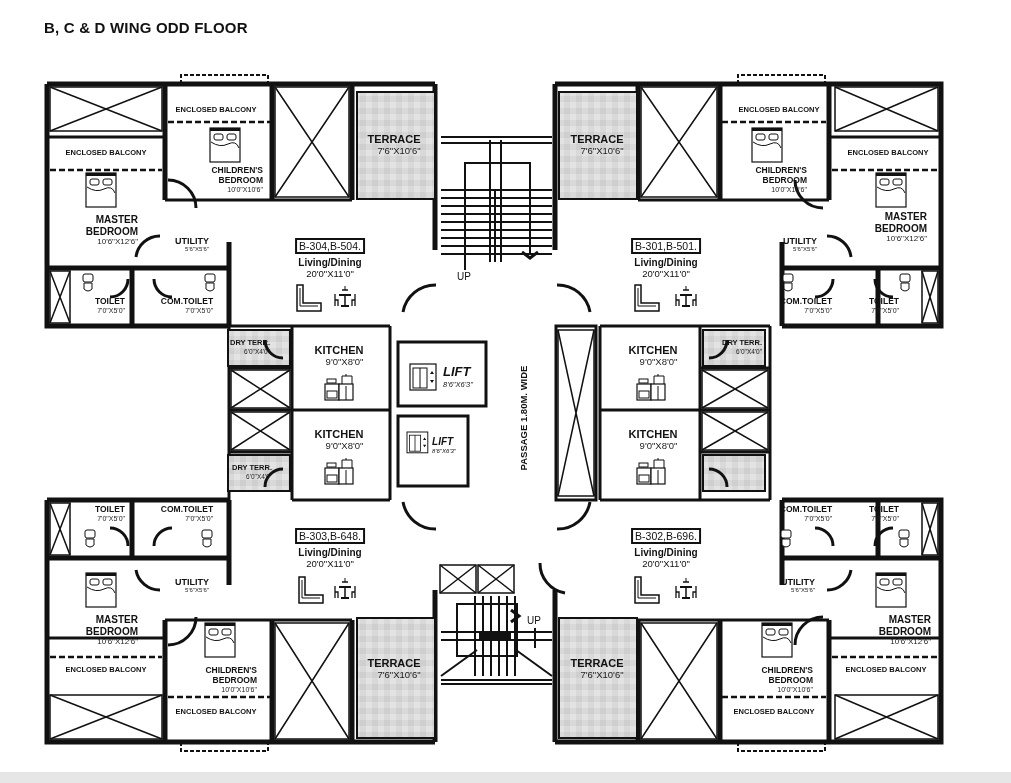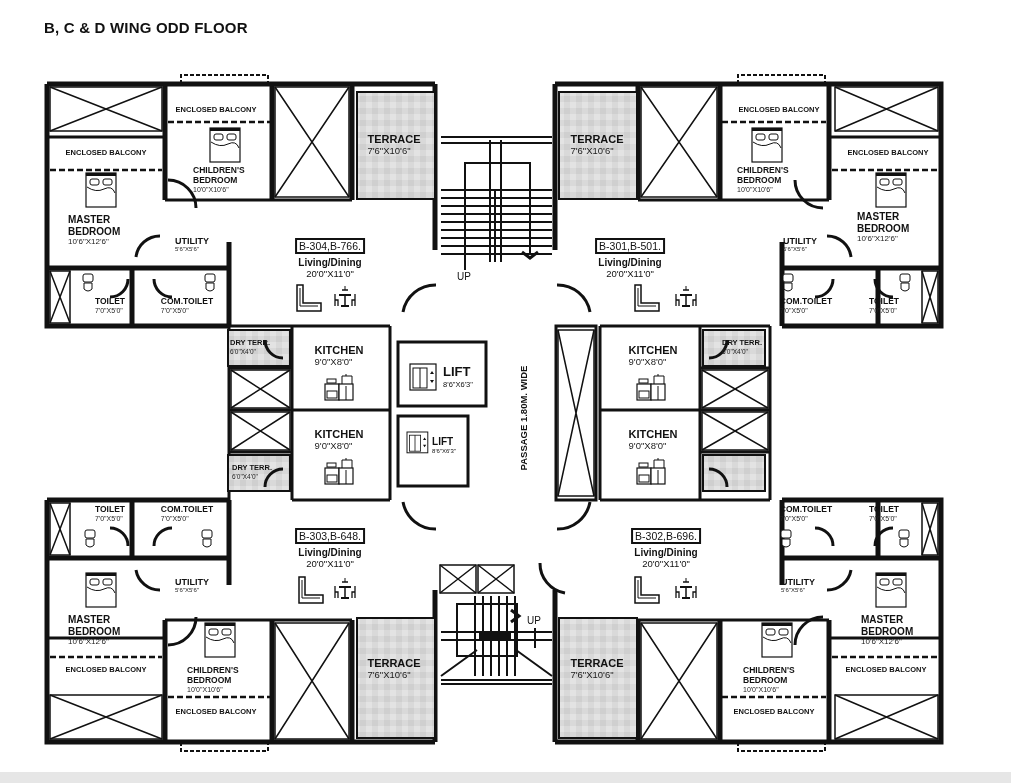--- a/index.html
+++ b/index.html
@@ -1,30 +1,30 @@
 <!DOCTYPE html>
 <html><head>
 <meta charset="utf-8">
 <style>
   html,body{margin:0;padding:0;background:#fff;}
   body{width:1011px;height:783px;position:relative;overflow:hidden;font-family:"Liberation Sans",sans-serif;color:#111;}
   .title{position:absolute;left:44px;top:19px;font-weight:bold;font-size:15px;letter-spacing:0.2px;}
   svg.plan{position:absolute;left:0;top:0;}
-  .lbl{position:absolute;text-align:left;line-height:1.15;transform:translate(-50%,0);white-space:nowrap;}
+  .lbl{position:absolute;text-align:right;line-height:1.15;transform:translate(-50%,0);white-space:nowrap;}
   .lbl .n{font-weight:bold;font-size:10px;display:block;}
   .lbl .d{font-size:8px;display:block;color:#222;}
   .lbl.big .n{font-size:11px;}
   .lbl.big .d{font-size:9.5px;}
   .lbl.small .n{font-size:7.5px;}
   .lbl.small .d{font-size:6.5px;}
   .unit{position:absolute;transform:translate(-50%,0);text-align:center;white-space:nowrap;}
   .unit .tag{display:inline-block;border:2px solid #111;padding:0 2px;font-size:10.5px;line-height:12px;}
   .unit .n{display:block;font-weight:bold;font-size:10px;margin-top:3px;}
   .unit .d{display:block;font-size:9.5px;}
-  .lift{position:absolute;transform:translate(-50%,0);white-space:nowrap;}
+  .lift{position:absolute;transform:translate(-50%,0);white-space:nowrap;font-style:italic;}
   .lift .n{font-weight:bold;font-size:13px;}
   .lift .d{font-size:7.5px;display:block;}
   .passage{position:absolute;left:523px;top:418px;transform:translate(-50%,-50%) rotate(-90deg);font-weight:bold;font-size:9.5px;white-space:nowrap;}
   .up{position:absolute;font-size:10px;}
   .bottom-band{position:absolute;left:0;top:772px;width:1011px;height:11px;background:#e6e6e6;}
 </style>
 </head>
 <body>
 
 <div class="title">B, C &amp; D WING ODD FLOOR</div>
@@ -285,21 +285,21 @@
     <span class="d" style="font-size:7px">7'0"X5'0"</span>
   </div>
 <div class="lbl" style="left:187px;top:297px">
     <span class="n" style="font-size:8.5px">COM.TOILET</span>
     <span class="d" style="font-size:7px">7'0"X5'0"</span>
   </div>
 <div class="lbl big" style="left:394px;top:133px">
     <span class="n">TERRACE</span>
     <span class="d">7'6"X10'6"</span>
   </div>
-<div class="unit" style="left:330px;top:236px"><span class="tag">B-304,B-766.</span><span class="n">Living/Dining</span><span class="d">20'0"X11'0"</span></div>
+<div class="unit" style="left:330px;top:236px"><span class="tag">B-304,B-504.</span><span class="n">Living/Dining</span><span class="d">20'0"X11'0"</span></div>
 <div class="lbl big" style="left:339px;top:344px">
     <span class="n">KITCHEN</span>
     <span class="d">9'0"X8'0"</span>
   </div>
 <div class="lbl small" style="left:250px;top:339px">
     <span class="n">DRY TERR.</span>
     <span class="d">6'0"X4'0"</span>
   </div>
 
 <div class="lbl small" style="left:779px;top:106px">
@@ -325,21 +325,21 @@
     <span class="d" style="font-size:7px">7'0"X5'0"</span>
   </div>
 <div class="lbl" style="left:884px;top:297px">
     <span class="n" style="font-size:8.5px">TOILET</span>
     <span class="d" style="font-size:7px">7'0"X5'0"</span>
   </div>
 <div class="lbl big" style="left:597px;top:133px">
     <span class="n">TERRACE</span>
     <span class="d">7'6"X10'6"</span>
   </div>
-<div class="unit" style="left:630px;top:236px"><span class="tag">B-301,B-501.</span><span class="n">Living/Dining</span><span class="d">20'0"X11'0"</span></div>
+<div class="unit" style="left:666px;top:236px"><span class="tag">B-301,B-501.</span><span class="n">Living/Dining</span><span class="d">20'0"X11'0"</span></div>
 <div class="lbl big" style="left:653px;top:344px">
     <span class="n">KITCHEN</span>
     <span class="d">9'0"X8'0"</span>
   </div>
 <div class="lbl small" style="left:742px;top:339px">
     <span class="n">DRY TERR.</span>
     <span class="d">6'0"X4'0"</span>
   </div>
 
 <div class="lbl" style="left:110px;top:505px">

